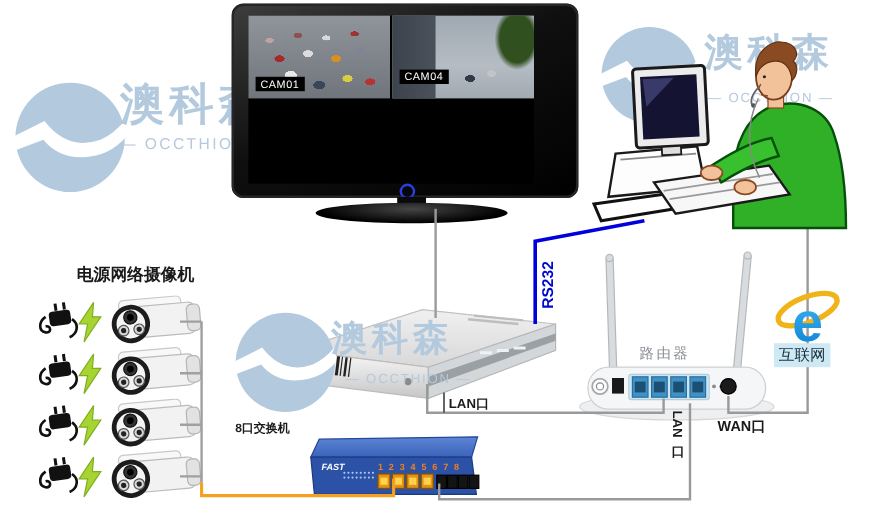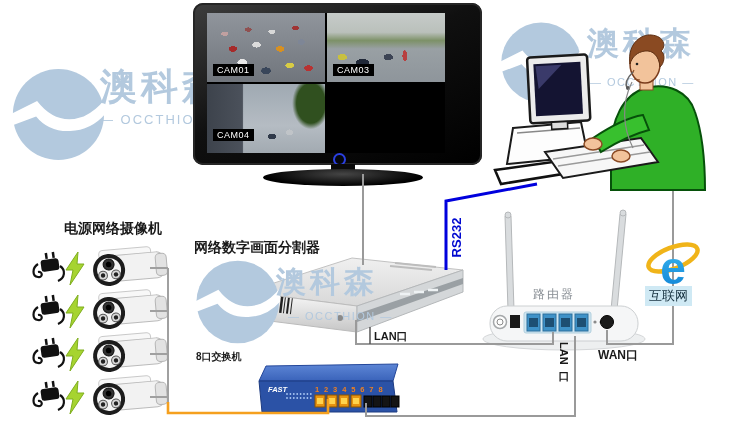--- a/index.html
+++ b/index.html
@@ -106,23 +106,20 @@
     <path d="M-2,52 L30,36 Q50,62 78,52 Q92,46 103,30 L103,46 Q88,66 64,67 Q42,68 29,52 L0,63 Z" fill="#fff"></path>
   </svg>
   <div class="wm-cn z4" style="left:276px;top:262px;font-size:30px;">澳科森</div>
   <div class="wm-en z4" style="left:288px;top:310px;font-size:11px;letter-spacing:1.5px;">— OCCTHION —</div>
 
   <div id="tv" class="abs">
     <div id="screen">
       <div class="feed feed1">
         <span class="camtag">CAM01</span>
       </div>
-      <div class="feed feed3">
-        <span class="camtag">CAM03</span>
-      </div>
       <div class="feed feed4">
         <span class="camtag" style="bottom:12px;">CAM04</span>
       </div>
     </div>
     <div id="tv-btn"></div>
   </div>
   <div id="tv-neck" class="abs"></div>
   <div id="tv-base" class="abs"></div>
 
   <svg class="dev topz" style="left:493px;top:20px;" width="215" height="172" viewBox="0 0 215 172">
@@ -309,21 +306,20 @@
         <stop offset="0" stop-color="#41bdf2"></stop>
           <stop offset="1" stop-color="#0b7fd4"></stop>
       </linearGradient>
     </defs>
     <ellipse cx="29" cy="17" rx="26" ry="10.5" fill="none" stroke="#f0b419" stroke-width="4.5" transform="rotate(-21 29 17)"></ellipse>
     <text x="29" y="43" text-anchor="middle" font-size="46" font-weight="bold" fill="url(#ieg)" font-family="Liberation Sans, DejaVu Sans, sans-serif">e</text>
   </svg>
 
   <div class="lbl" style="left:42px;top:220px;font-size:14px;padding-left:22px;">电源</div>
   <div class="lbl" style="left:92px;top:220px;font-size:14px;">网络摄像机</div>
-  <div class="lbl" style="left:194px;top:239px;font-size:14px;">网络数字画面分割器</div>
   <div class="lbl" style="left:196px;top:350px;font-size:10px;">8口交换机</div>
   <div class="lbl" id="lbl-router" style="left:533px;top:286px;font-size:12px;letter-spacing:2px;">路由器</div>
   <div class="lbl" style="left:374px;top:329px;font-size:11px;">LAN口</div>
   <div class="lbl vtext" style="left:556px;top:342px;font-size:11px;">LAN口</div>
   <div class="lbl" style="left:598px;top:347px;font-size:12px;">WAN口</div>
   <div class="lbl" id="lbl-rs232" style="left:426px;top:230px;width:60px;text-align:center;font-size:13px;transform:rotate(-90deg);">RS232</div>
   <div class="lbl" id="lbl-internet" style="left:645px;top:286px;font-size:13px;">互联网</div>
 
 </div>
 

